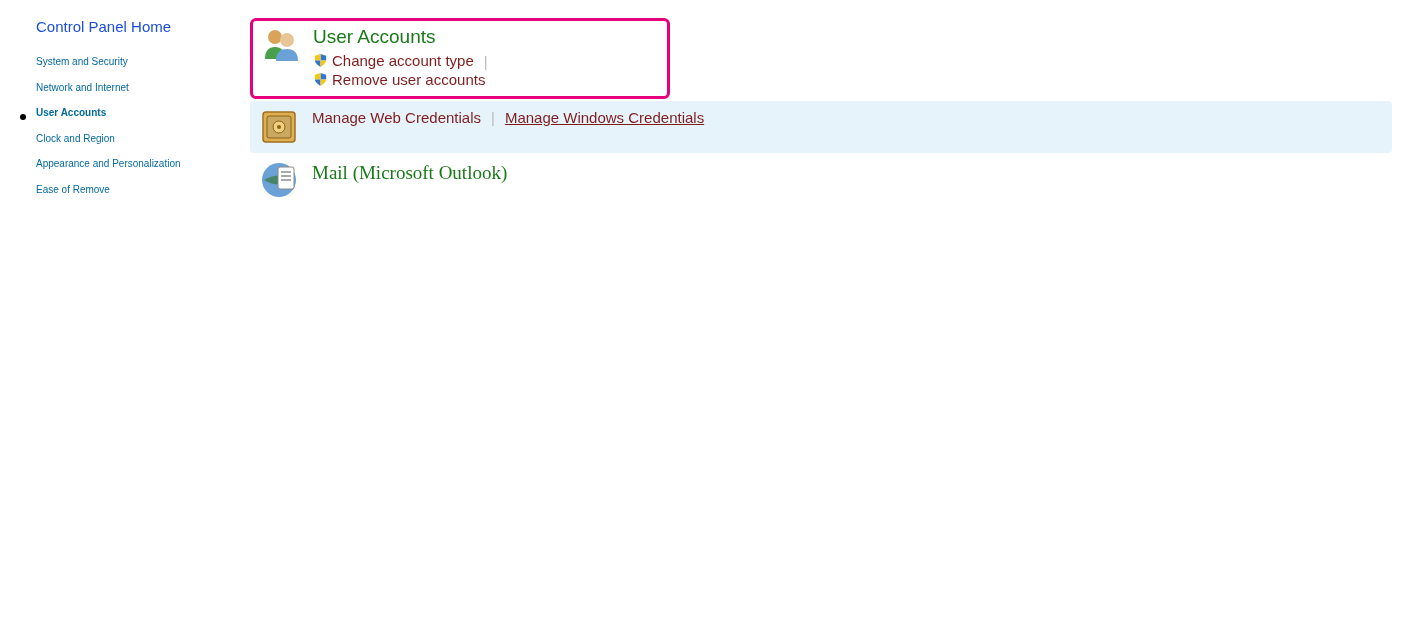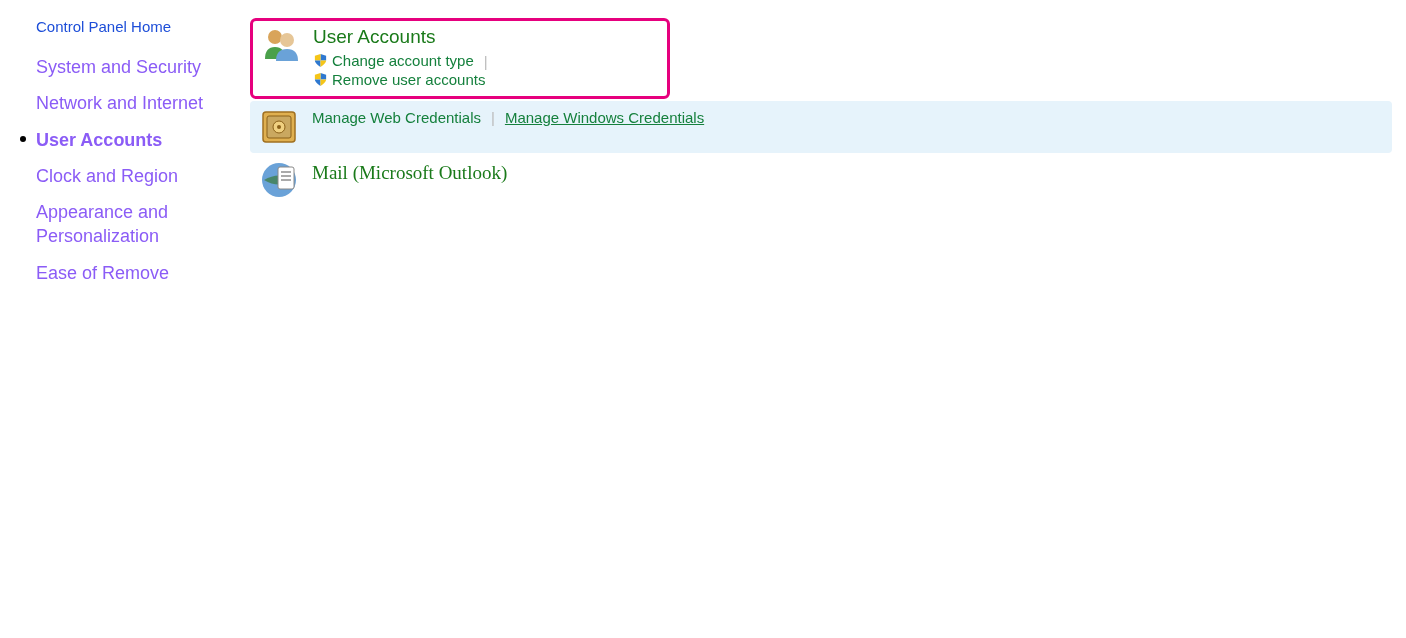--- a/index.html
+++ b/index.html
@@ -25,22 +25,22 @@
   .sidebar-heading {
     font-size: 15px;
     color: #1d4ed8;
     margin-bottom: 20px;
     cursor: pointer;
   }
   .side-item {
     position: relative;
     margin-bottom: 12px;
     line-height: 1.35;
-    font-size: 18px;
-    color: #8b5cf6;
+    font-size: 10px;
+    color: #0369a1;
     cursor: pointer;
   }
   .side-item.active {
     font-weight: 700;
   }
   .side-item.active::before {
     content: "";
     position: absolute;
     left: -16px;
     top: 8px;
@@ -87,21 +87,21 @@
     cursor: pointer;
   }
   .panel-links {
     display: flex;
     flex-wrap: wrap;
     align-items: center;
     gap: 0;
     margin-top: 2px;
   }
   .panel-link {
-    color: #15803d;
+    color: #7f1d1d;
     font-size: 15px;
     cursor: pointer;
     white-space: nowrap;
   }
   .panel-link.hovered {
     text-decoration: underline;
   }
   .panel-sep {
     color: #bbb;
     font-size: 15px;

